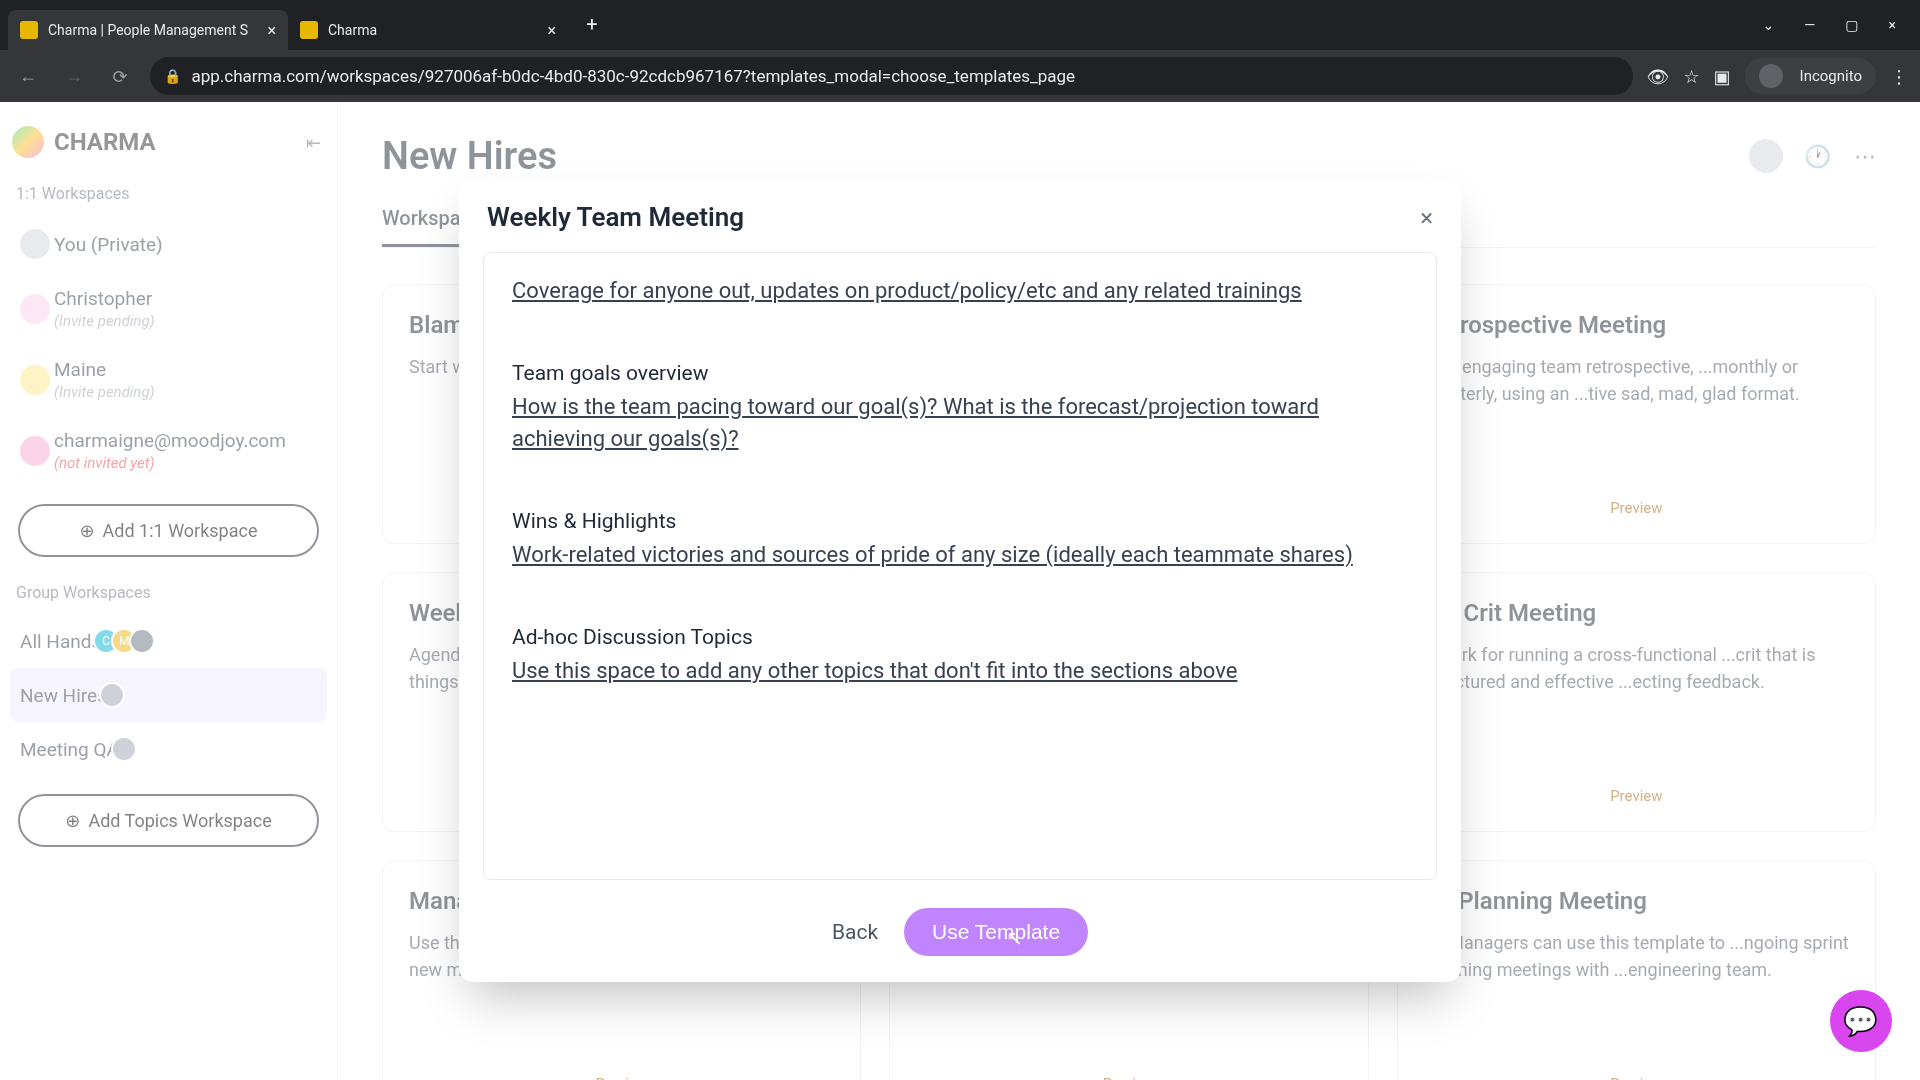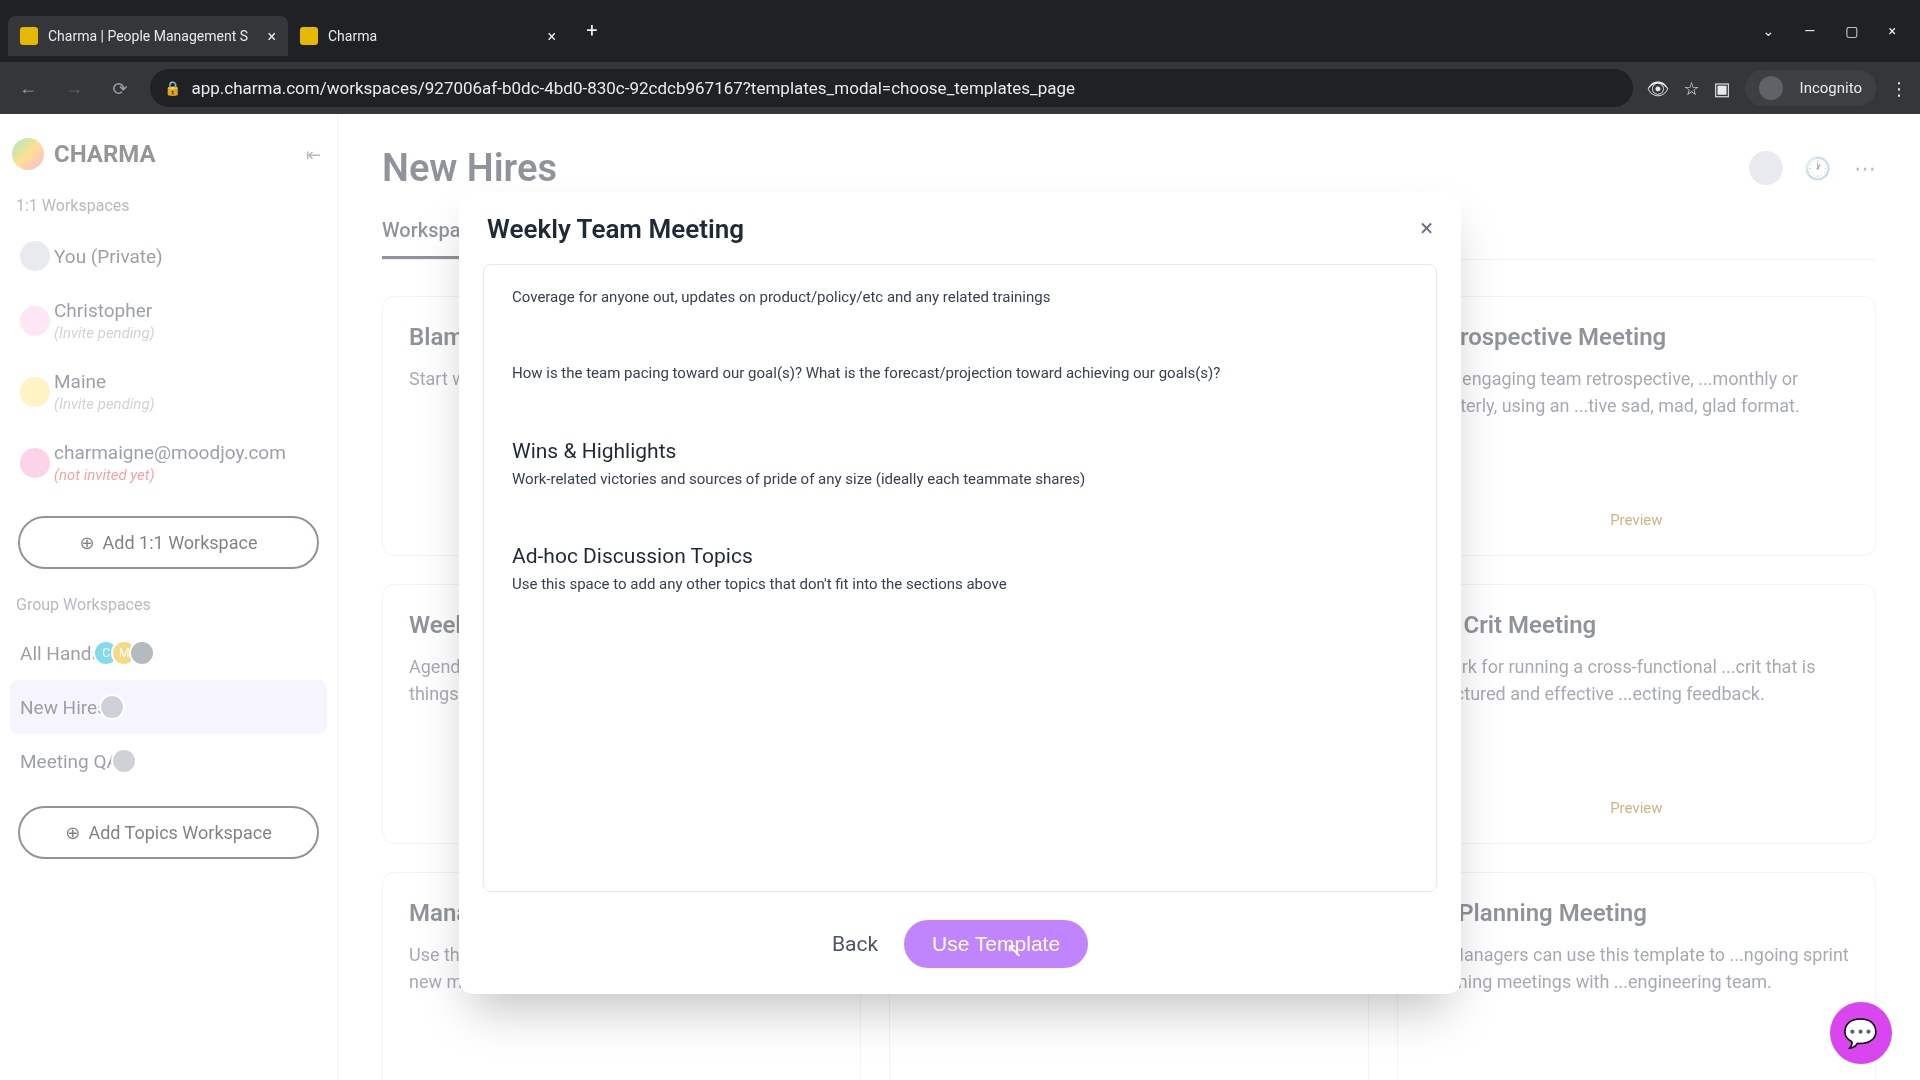--- a/index.html
+++ b/index.html
@@ -1,19 +1,19 @@
 <!DOCTYPE html>
 <html><head>
 <meta charset="utf-8">
 <style>
 * { box-sizing: border-box; margin: 0; padding: 0; }
 body { font-family: -apple-system, BlinkMacSystemFont, 'Segoe UI', Roboto, sans-serif; width: 1920px; height: 1080px; overflow: hidden; background: #fff; }
 
 
-.titlebar { background: #202124; height: 62px; display: flex; align-items: center; padding: 0 8px; }
+.titlebar { background: #202124; height: 50px; display: flex; align-items: center; padding: 0 8px; }
 .tabs { display: flex; gap: 0; flex: 1; }
 .tab { background: #35363a; color: #e8eaed; height: 40px; margin-top: 10px; border-radius: 8px 8px 0 0; display: flex; align-items: center; padding: 0 12px; gap: 10px; min-width: 280px; position: relative; }
 .tab.inactive { background: #202124; }
 .tab-favicon { width: 18px; height: 18px; background: #e6b800; border-radius: 3px; }
 .tab-title { font-size: 14px; flex: 1; white-space: nowrap; overflow: hidden; text-overflow: ellipsis; }
 .tab-close { font-size: 16px; cursor: pointer; }
 .tab-add { color: #e8eaed; width: 32px; height: 32px; display: flex; align-items: center; justify-content: center; font-size: 20px; cursor: pointer; margin-left: 8px; margin-top: 8px; }
 .window-controls { display: flex; gap: 18px; color: #e8eaed; font-size: 14px; padding-right: 10px; }
 .window-controls span { cursor: pointer; padding: 6px; }
 
@@ -59,27 +59,27 @@
 .mtab.active { color: #1f2937; border-bottom: 3px solid #1f2937; font-weight: 500; }
 .cards { display: grid; grid-template-columns: repeat(3, 1fr); gap: 28px; margin-top: 36px; }
 .card { border: 1px solid #e5e7eb; border-radius: 12px; padding: 26px; height: 260px; display: flex; flex-direction: column; }
 .card-title { font-size: 24px; font-weight: 600; color: #1f2937; margin-bottom: 14px; }
 .card-desc { font-size: 18px; color: #4b5563; line-height: 1.5; flex: 1; }
 .card-prev { text-align: center; color: #a16207; font-size: 15px; cursor: pointer; }
 
 
 .overlay { position: absolute; inset: 0; background: rgba(255,255,255,0.5); display: flex; align-items: flex-start; justify-content: center; padding-top: 78px; }
 .modal { width: 1002px; background: #fff; border-radius: 14px; box-shadow: 0 25px 50px -12px rgba(0,0,0,0.25); display: flex; flex-direction: column; }
-.modal-head { display: flex; justify-content: space-between; align-items: flex-start; padding: 22px 28px 10px; }
+.modal-head { display: flex; justify-content: space-between; align-items: flex-end; padding: 22px 28px 10px; }
 .modal-title { font-size: 26px; font-weight: 600; color: #1f2937; }
 .modal-close { font-size: 24px; color: #6b7280; cursor: pointer; }
 .modal-body { border: 1px solid #e5e7eb; border-radius: 8px; margin: 10px 24px; padding: 8px 0; height: 628px; overflow-y: scroll; position: relative; }
 .sec { padding: 14px 28px 40px; }
 .sec-title { font-size: 21px; color: #1f2937; margin-bottom: 6px; }
-.sec-body { font-size: 15px; color: #374151; line-height: 1.45; }
+.sec-body { font-size: 22px; color: #374151; line-height: 1.45; text-decoration: underline; }
 .modal-foot { display: flex; justify-content: center; gap: 26px; padding: 18px 30px 26px; align-items: center; }
 .btn-back { font-size: 21px; color: #4b5563; cursor: pointer; }
 .btn-use { background: #c084fc; color: #fff; font-size: 21px; padding: 12px 28px; border-radius: 999px; border: none; cursor: pointer; position: relative; }
 .cursor { position: absolute; top: 18px; left: 102px; font-size: 20px; }
 
 
 .chat { position: absolute; bottom: 28px; right: 28px; width: 62px; height: 62px; border-radius: 50%; background: #d946ef; display: flex; align-items: center; justify-content: center; color: #fff; font-size: 28px; cursor: pointer; }
 
 
 .modal-body::-webkit-scrollbar { width: 16px; }
@@ -267,20 +267,21 @@
     <div class="modal">
       <div class="modal-head">
         <div class="modal-title">Weekly Team Meeting</div>
         <div class="modal-close">×</div>
       </div>
       <div class="modal-body">
         <div class="sec">
           <div class="sec-body">Coverage for anyone out, updates on product/policy/etc and any related trainings</div>
         </div>
         <div class="sec">
+          <div class="sec-title">Team goals overview</div>
           <div class="sec-body">How is the team pacing toward our goal(s)? What is the forecast/projection toward achieving our goals(s)?</div>
         </div>
         <div class="sec">
           <div class="sec-title">Wins &amp; Highlights</div>
           <div class="sec-body">Work-related victories and sources of pride of any size (ideally each teammate shares)</div>
         </div>
         <div class="sec">
           <div class="sec-title">Ad-hoc Discussion Topics</div>
           <div class="sec-body">Use this space to add any other topics that don't fit into the sections above</div>
         </div>

